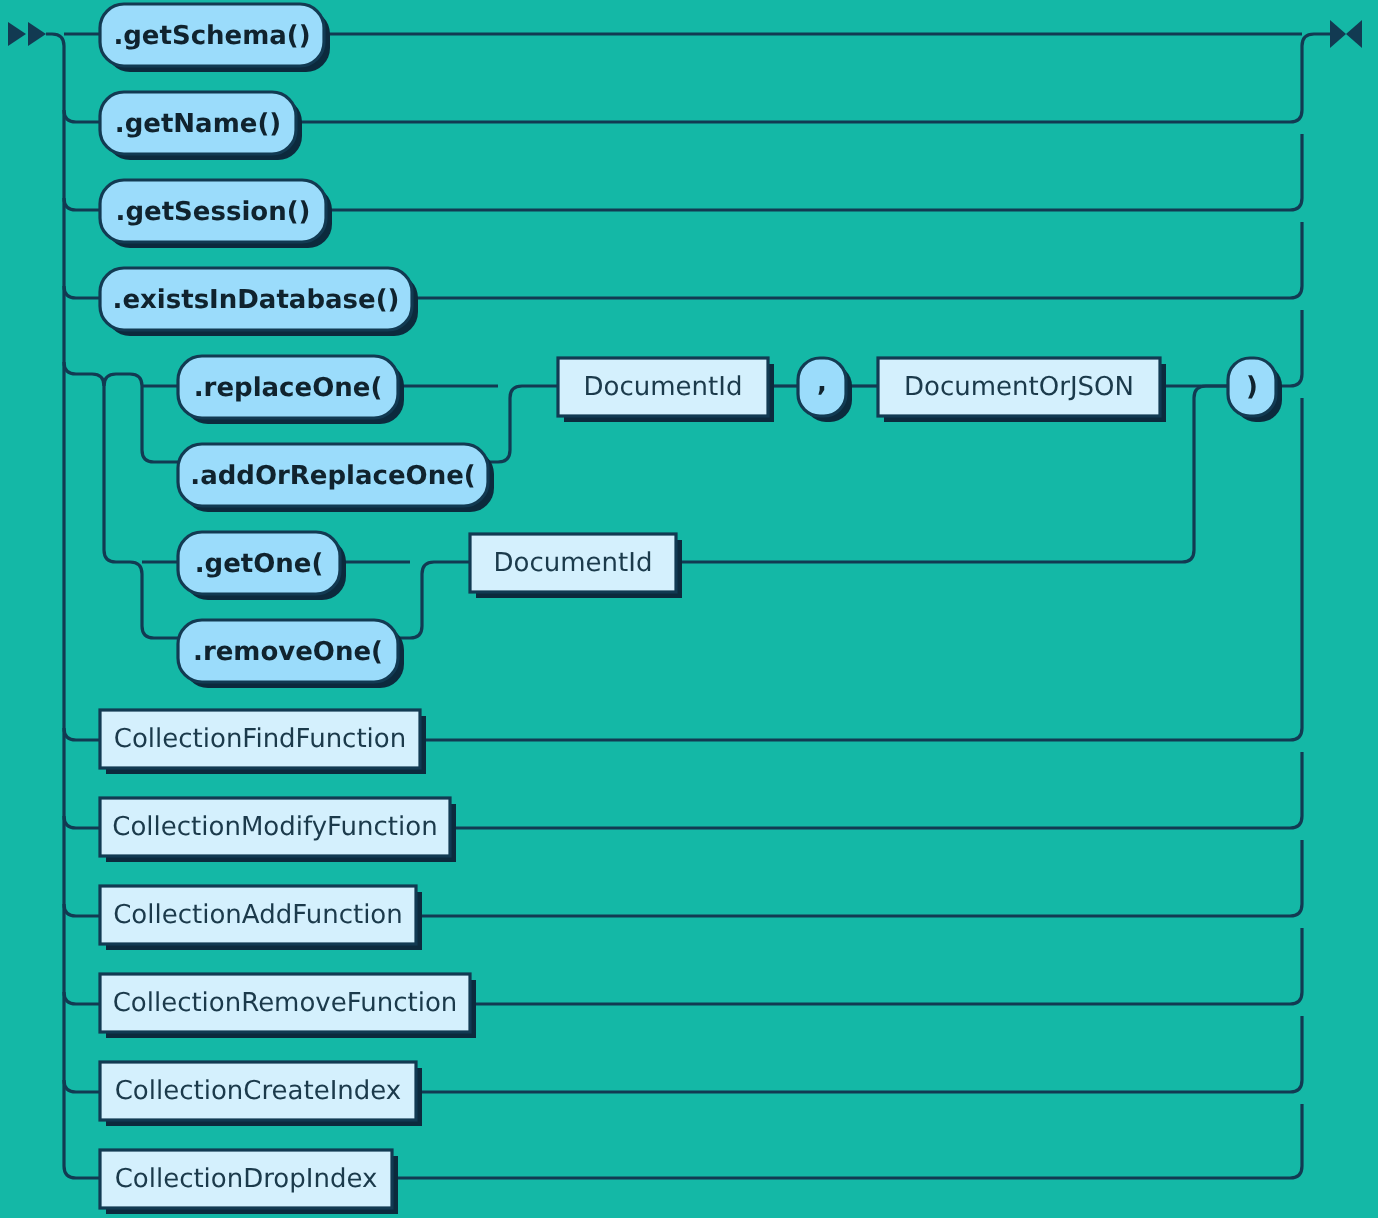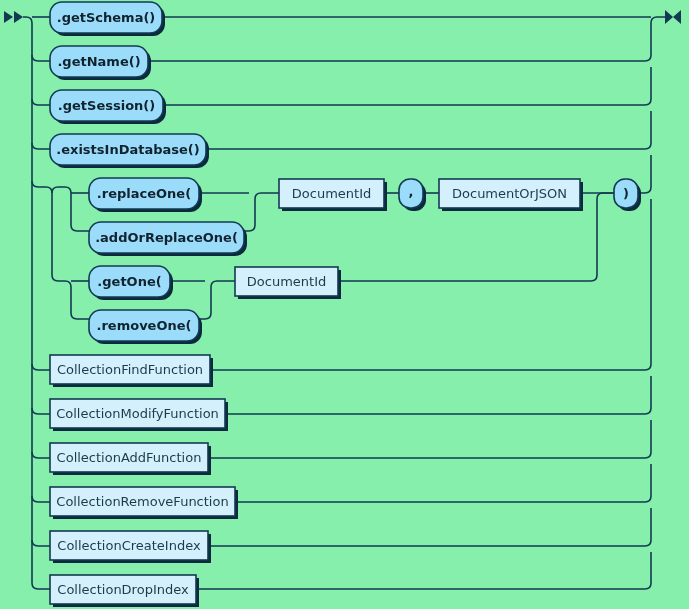--- a/index.html
+++ b/index.html
@@ -10,21 +10,21 @@
   body {
     width: 689px;
     height: 609px;
     overflow: hidden;
     font-family: "DejaVu Sans", sans-serif;
   }
   #diagram-root {
     position: relative;
     width: 689px;
     height: 609px;
-    background: #86efac;
+    background: #14b8a6;
   }
   svg#railroad {
     display: block;
     width: 689px;
     height: 609px;
   }
   .rail {
     fill: none;
     stroke: #123a52;
     stroke-width: 1.6;

